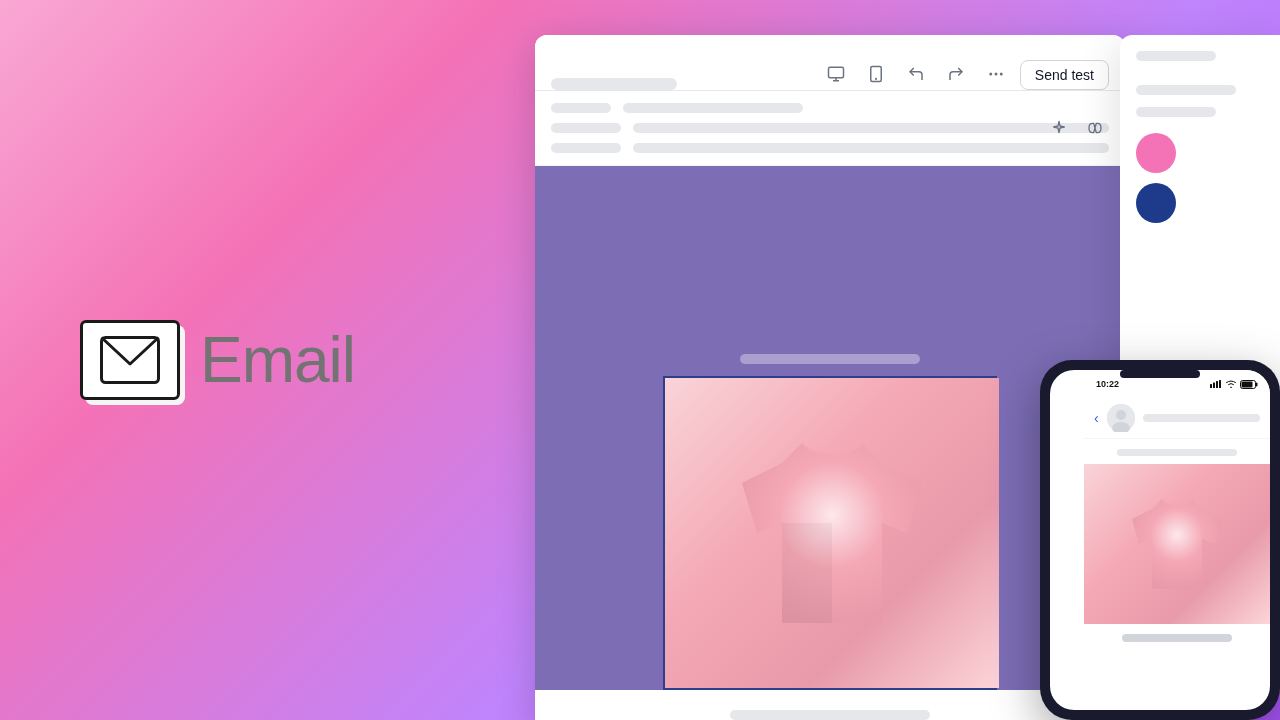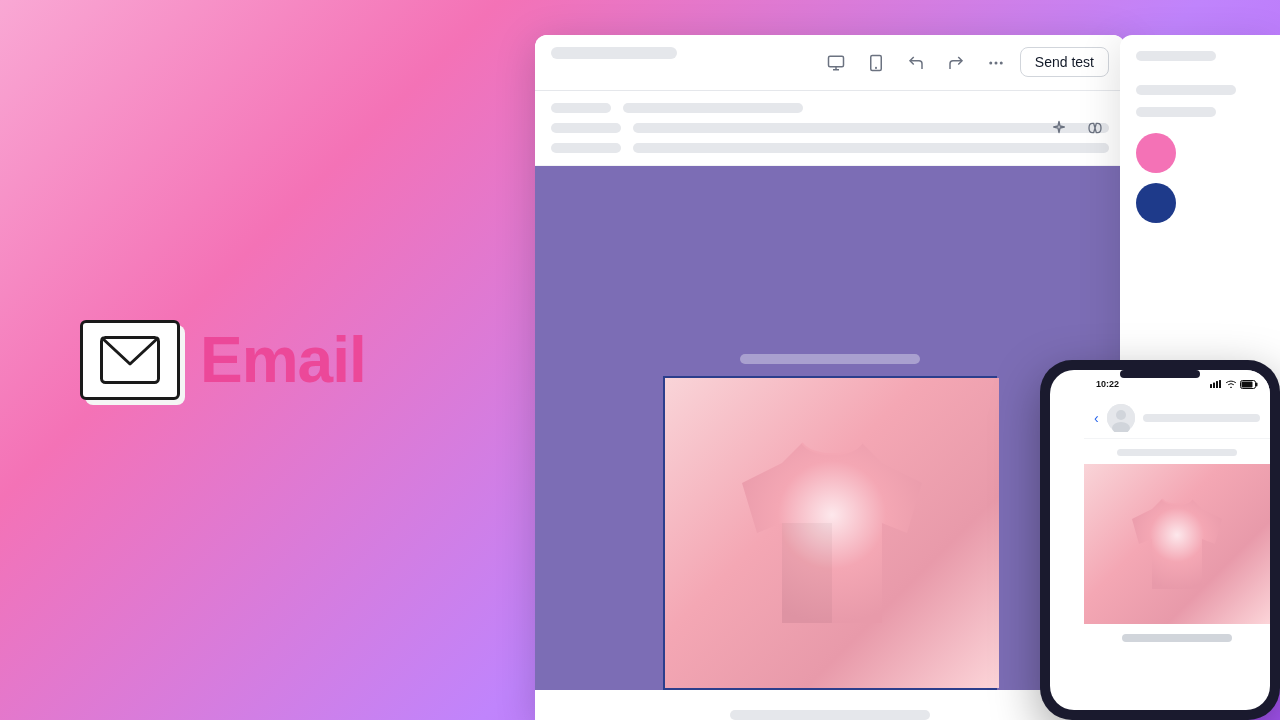--- a/index.html
+++ b/index.html
@@ -61,22 +61,22 @@
       justify-content: center;
     }
 
     .email-icon-front svg {
       width: 60px;
       height: 48px;
     }
 
     .branding-text {
       font-size: 64px;
-      font-weight: 700;
-      color: #ec4899;
+      font-weight: 400;
+      color: #737373;
       letter-spacing: -1px;
     }
 
     
     .editor-panel {
       position: absolute;
       left: 535px;
       top: 35px;
       width: 590px;
       height: 685px;
@@ -86,22 +86,22 @@
       z-index: 2;
       overflow: hidden;
     }
 
     
     .toolbar {
       height: 56px;
       background: white;
       border-bottom: 1px solid #e5e7eb;
       display: flex;
-      align-items: flex-start;
-      padding: 12px 16px;
+      align-items: flex-end;
+      padding: 0 16px;
       gap: 8px;
     }
 
     .toolbar-skeleton {
       height: 12px;
       background: #e5e7eb;
       border-radius: 6px;
       flex: 1;
       max-width: 200px;
     }

